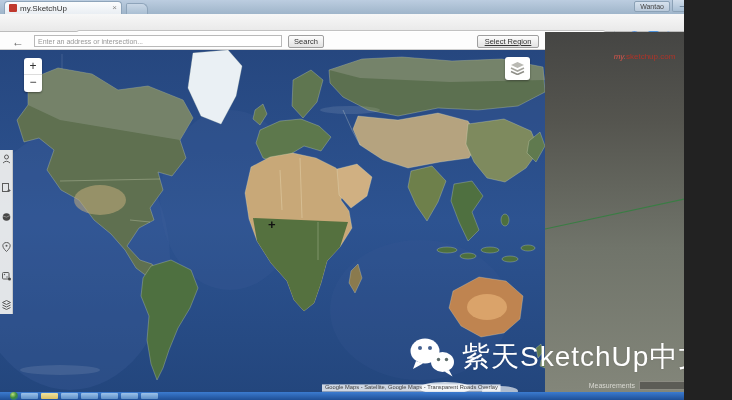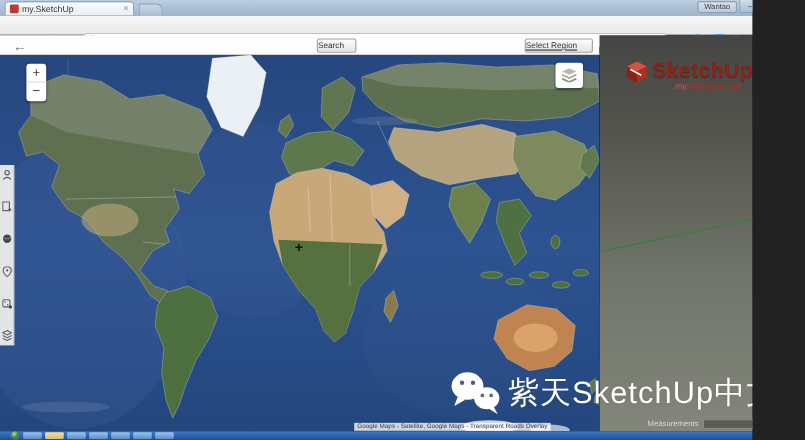--- a/index.html
+++ b/index.html
@@ -50,21 +50,21 @@
   #menu-btn { right:2px; top:16px; font-size:10px; color:#666; }
 
   
   #searchstrip { left:0; top:32px; width:545px; height:18px; background:#fdfdfd;
     border-bottom:1px solid #cfcfcf; }
   #map-back { left:12px; top:35px; font-size:12px; color:#666; }
   #addr-input { left:34px; top:35px; width:248px; height:12px; border:1px solid #b9b9b9;
     font-size:7px; color:#555; padding:0 3px; font-family:"Liberation Sans",sans-serif;}
   #addr-input::placeholder { color:#999; }
   .gbtn { height:13px; background:linear-gradient(#fdfdfd,#e3e3e3); border:1px solid #9f9f9f;
-    border-radius:2px; font-size:7.5px; color:#333; line-height:11px; text-align:left; }
+    border-radius:2px; font-size:7.5px; color:#333; line-height:11px; text-align:center; }
   #search-btn { left:288px; top:35px; width:36px; }
   #select-region-btn { left:477px; top:35px; width:62px;text-decoration:underline; }
 
   
   #mappane { left:0; top:50px; width:545px; height:342px; overflow:hidden; }
   #zoomctl { left:24px; top:8px; width:18px; height:34px; background:#fff;
     border-radius:3px; box-shadow:0 1px 2px rgba(0,0,0,.4); text-align:center; }
   #zoom-in { display:block; height:17px; font-size:12px; line-height:17px; color:#333;
     border-bottom:1px solid #ddd; }
   #zoom-out { display:block; height:16px; font-size:12px; line-height:14px; color:#333; }
@@ -153,20 +153,21 @@
     <div class="abs ext" style="left:629px;background:#5b8fd4;border-radius:50%;"></div>
     <div class="abs ext" style="left:648px;background:#4a90d9;"></div>
     <div class="abs ext" style="left:667px;background:#6b9fe0;clip-path:polygon(0 0,100% 35%,55% 55%,80% 100%,45% 70%,0 100%);"></div>
     <div class="abs ext" style="left:686px;background:none;color:#7a7a7a;font-size:9px;font-weight:bold;text-align:center;line-height:11px;">M</div>
     <div class="abs ext" style="left:705px;background:#3a3a3a;"></div>
     <div id="menu-btn" class="abs">≡</div>
   </div>
 
   <div id="searchstrip" class="abs"></div>
   <div id="map-back" class="abs">←</div>
+  <input id="addr-input" class="abs" type="text" placeholder="Enter an address or intersection..." style="">
   <div id="search-btn" class="abs gbtn">Search</div>
   <div id="select-region-btn" class="abs gbtn">Select Region</div>
 
   <div id="mappane" class="abs">
     <svg width="545" height="342" viewBox="0 0 545 342">
       <defs>
         <linearGradient id="og" x1="0" y1="0" x2="0" y2="1">
           <stop offset="0" stop-color="#26477f"></stop>
           <stop offset=".5" stop-color="#2d5391"></stop>
           <stop offset="1" stop-color="#23467d"></stop>
@@ -279,30 +280,20 @@
     <div id="crosshair" class="abs">+</div>
     <div id="attribution" class="abs">Google Maps - Satellite, Google Maps - Transparent Roads Overlay</div>
   </div>
 
   <div id="panel" class="abs">
     <svg id="axis-svg" class="abs">
       <line x1="0" y1="197" x2="168" y2="161" stroke="#3a7d44" stroke-width="1.2"></line>
     </svg>
 
     <div id="su-logo" class="abs">
-      <div id="su-logo-row">
-        <svg width="22" height="22" viewBox="0 0 22 22">
-          <polygon points="11,2 20,6.5 11,11 2,6.5" fill="#d9523f"></polygon>
-          <polygon points="2,6.5 11,11 11,21 2,16" fill="#8e1f12"></polygon>
-          <polygon points="20,6.5 11,11 11,21 20,16" fill="#b52c1c"></polygon>
-          <path d="M5 9 L15 14.5" stroke="#fff" stroke-width="1.6"></path>
-        </svg>
-        <span id="su-title">SketchUp</span>
-        <span id="su-beta">BETA</span>
-      </div>
       <div id="su-sub"><span class="pre">my.</span><span class="rest">sketchup.com</span></div>
     </div>
 
     <div id="rtoolbar" class="abs">
       <svg class="rt-icon" viewBox="0 0 13 13">
         <circle cx="6.5" cy="6.5" r="3.8" fill="none" stroke="#3b3b36"></circle>
         <path d="M6.5 .5 L6.5 2.2 M6.5 10.8 L6.5 12.5 M.5 6.5 L2.2 6.5" stroke="#3b3b36" fill="none"></path>
       </svg>
       <svg class="rt-icon" viewBox="0 0 13 13">
         <path d="M1 9 L5 4.5 L12 4.5 L8 9 Z" fill="none" stroke="#3b3b36"></path>

